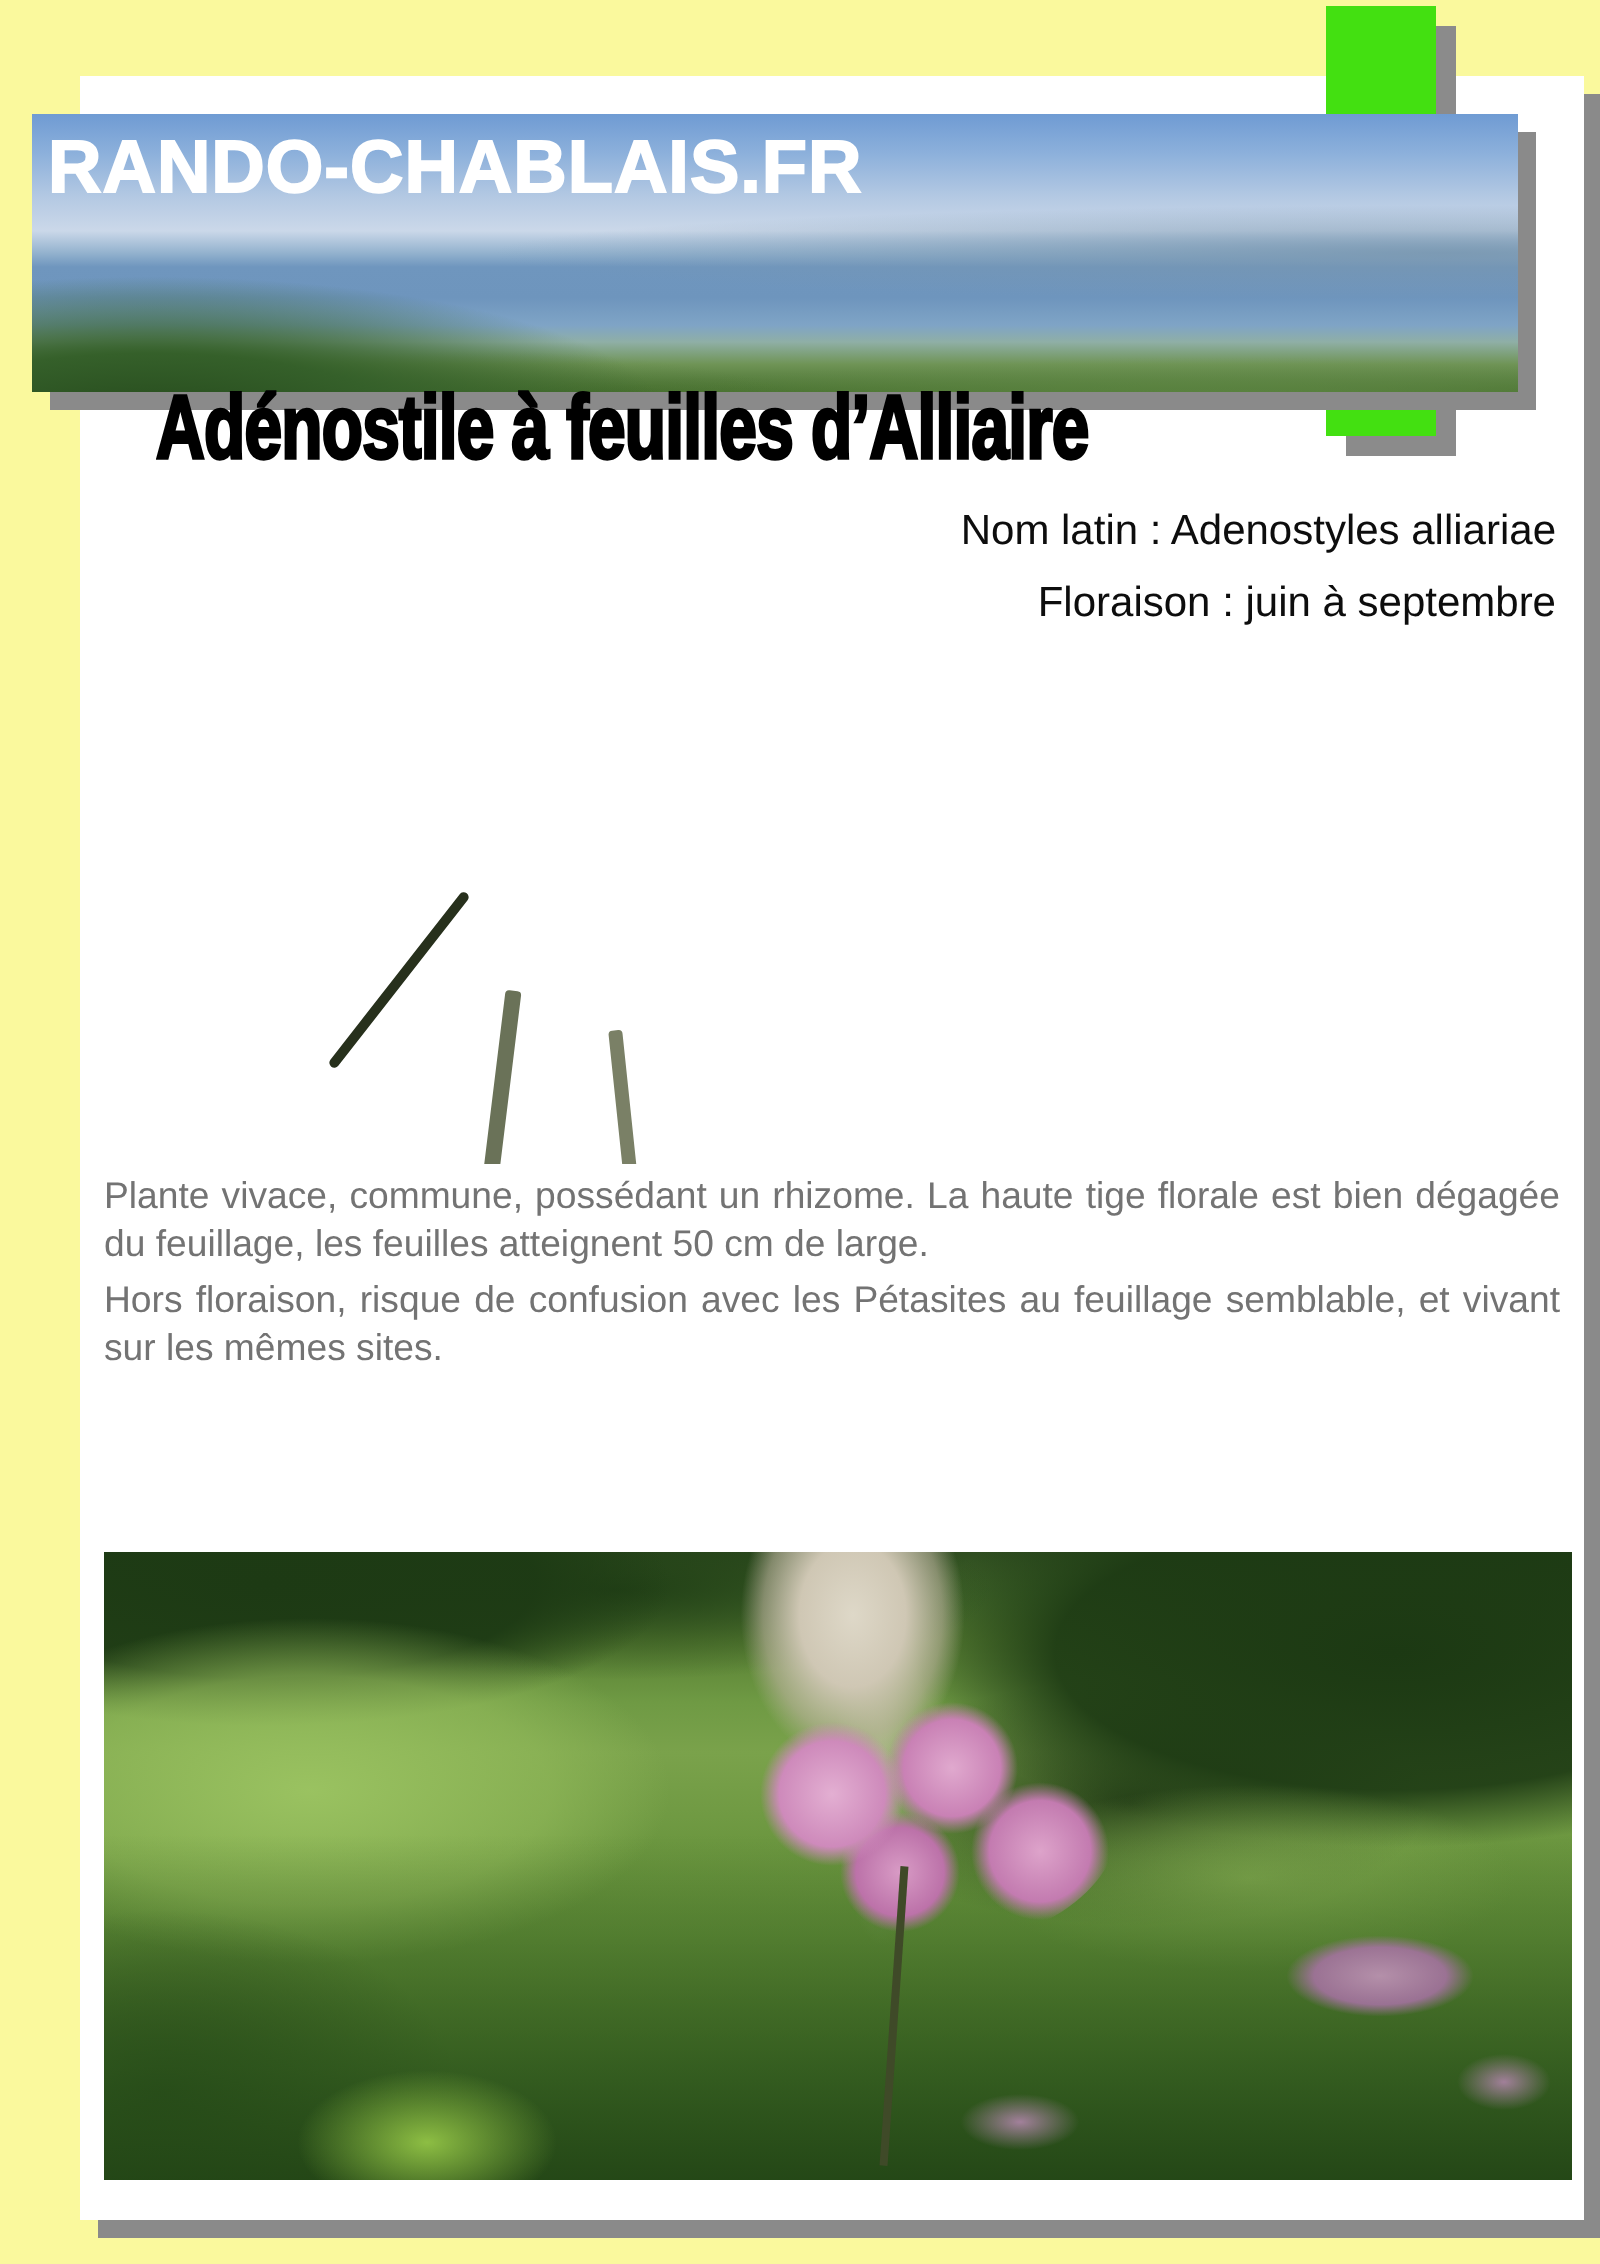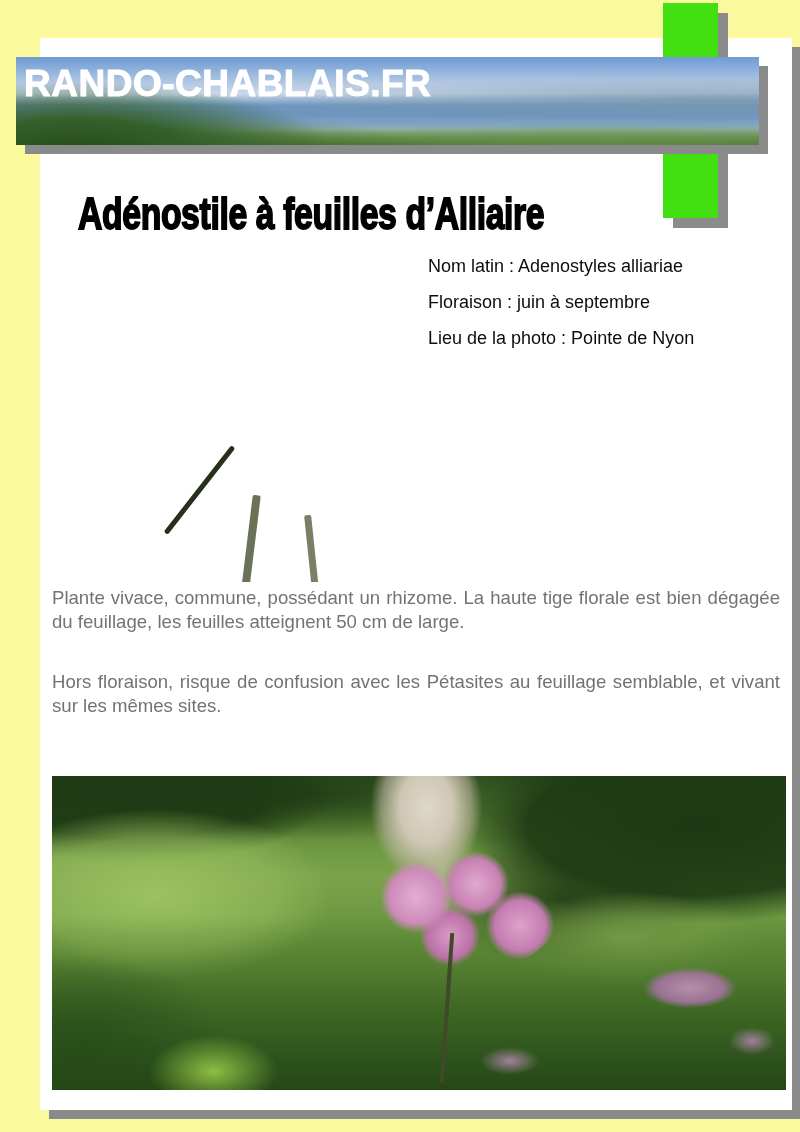--- a/index.html
+++ b/index.html
@@ -22,21 +22,21 @@
   
   .green-rect{
     left:663px;top:3px;width:55px;height:215px;
     background:#43E011;
     box-shadow:10px 10px 0 #8B8B8B;
     z-index:2;
   }
 
   
   .banner{
-    left:16px;top:57px;width:743px;height:88px;
+    left:16px;top:57px;width:743px;height:139px;
     box-shadow:9px 9px 0 #8A8A8A;
     z-index:3;overflow:hidden;
     background:
       radial-gradient(ellipse 420px 120px at 8% 112%, #24481B 0%, #35602A 30%, rgba(53,96,42,0) 62%),
       radial-gradient(ellipse 300px 70px at 30% 118%, #4C7434 0%, rgba(76,116,52,0) 65%),
       radial-gradient(ellipse 520px 50px at 80% 112%, #6C9450 0%, rgba(108,148,80,0) 68%),
       radial-gradient(ellipse 680px 34px at 95% 50%, rgba(120,150,175,.85) 0%, rgba(120,150,175,0) 70%),
       linear-gradient(180deg,
         #6F9BD3 0%, #8CB0DB 14%, #B4C9E3 30%, #CBD8E9 42%,
         #93B2CE 50%, #6F96BE 55%, #6E95BD 66%, #7FA4C6 76%,
@@ -83,31 +83,31 @@
   .flower-photo .stem.s1{left:53%;top:74%;width:8px;height:95px;transform:rotate(7deg);}
   .flower-photo .stem.s2{left:71%;top:80%;width:7px;height:75px;transform:rotate(-6deg);background:#7A8066;}
   .flower-photo .branch{
     position:absolute;left:38%;top:56%;width:5px;height:110px;
     background:#27301C;transform:rotate(38deg);border-radius:3px;
   }
 
   
   .info{
     left:428px;top:248px;width:350px;z-index:4;
-    font-size:18px;line-height:36px;color:#0d0d0d;
+    font-size:21px;line-height:36px;color:#0d0d0d;text-align:right;
   }
 
   
   .description{
     left:52px;top:586px;width:728px;z-index:4;
     font-size:18.6px;line-height:24px;color:#737373;
     text-align:justify;
   }
   .description p{margin:0;}
-  .description p.spaced{margin-top:36px;}
+  .description p.spaced{margin-top:4px;}
 
   
   .landscape-photo{
     left:52px;top:776px;width:734px;height:314px;z-index:4;overflow:hidden;
     background:
       radial-gradient(ellipse 90px 50px at 22% 94%, rgba(152,202,72,.9) 0%, rgba(152,202,72,0) 72%),
       linear-gradient(0deg, rgba(35,70,22,.95) 0%, rgba(45,85,28,.75) 18%, rgba(60,100,35,.4) 38%, rgba(60,100,35,0) 55%),
       radial-gradient(ellipse 210px 130px at 4% 86%, rgba(25,55,18,.9) 0%, rgba(25,55,18,0) 70%),
       radial-gradient(ellipse 70px 95px at 51% 10%, #DED8C8 0%, #CFC7B4 38%, rgba(190,180,160,.6) 64%, rgba(190,180,160,0) 80%),
       radial-gradient(ellipse 32px 120px at 53% 34%, rgba(205,208,175,.55) 0%, rgba(205,208,175,0) 75%),
@@ -154,21 +154,20 @@
 
 <div class="abs flower-photo">
   <div class="stem s1"></div>
   <div class="stem s2"></div>
   <div class="branch"></div>
 </div>
 
 <div class="abs info">
   <div>Nom latin : Adenostyles alliariae</div>
   <div>Floraison : juin à septembre</div>
-  <div>Lieu de la photo : Pointe de Nyon</div>
 </div>
 
 <div class="abs description">
   <p>Plante vivace, commune, possédant un rhizome. La haute tige florale est bien dégagée du feuillage, les feuilles atteignent 50 cm de large.</p>
   <p class="spaced">Hors floraison, risque de confusion avec les Pétasites au feuillage semblable, et vivant sur les mêmes sites.</p>
 </div>
 
 <div class="abs landscape-photo">
   <div class="bloom main"></div>
   <div class="mainstem"></div>

